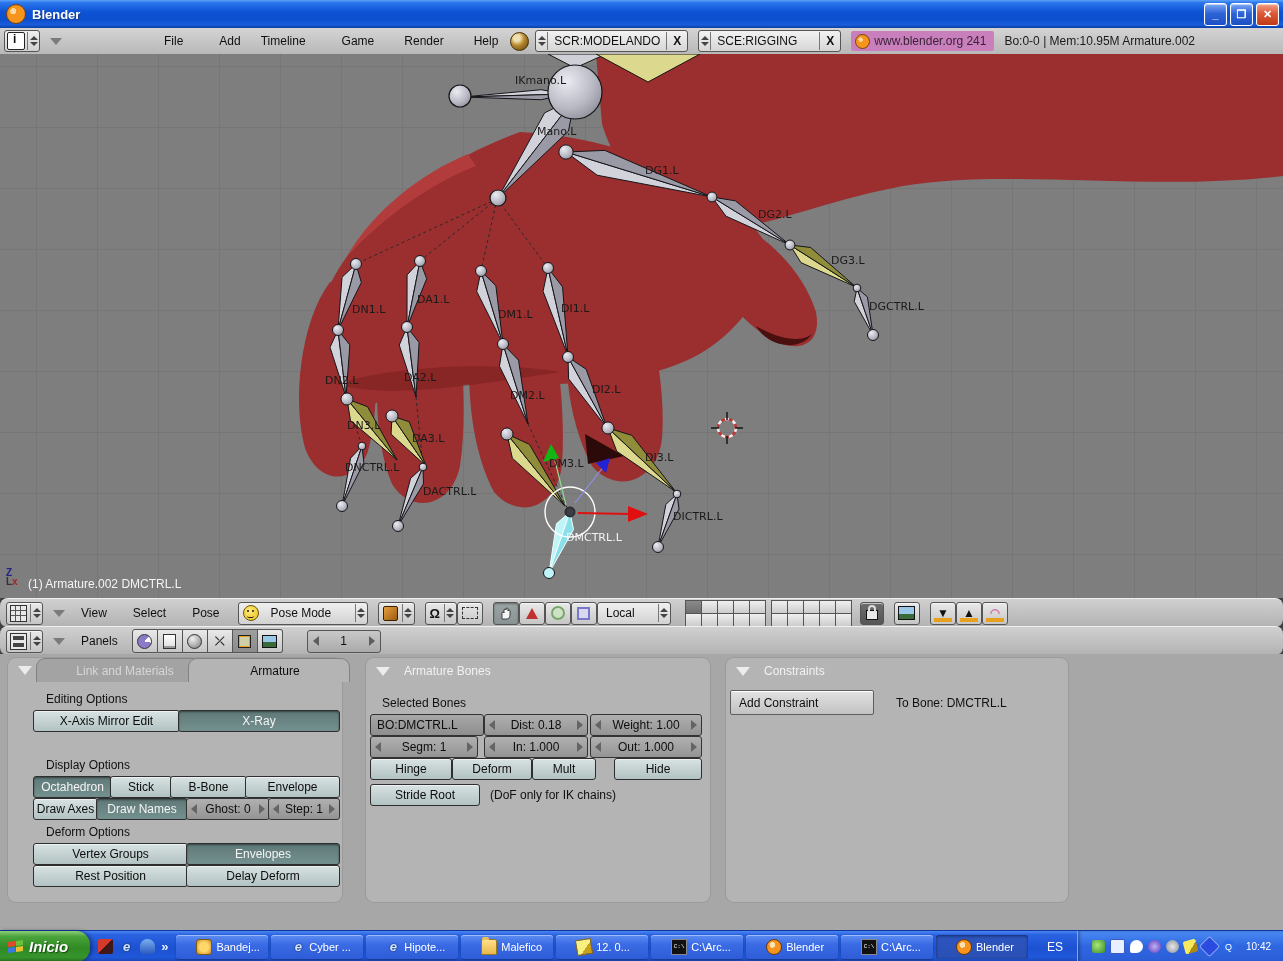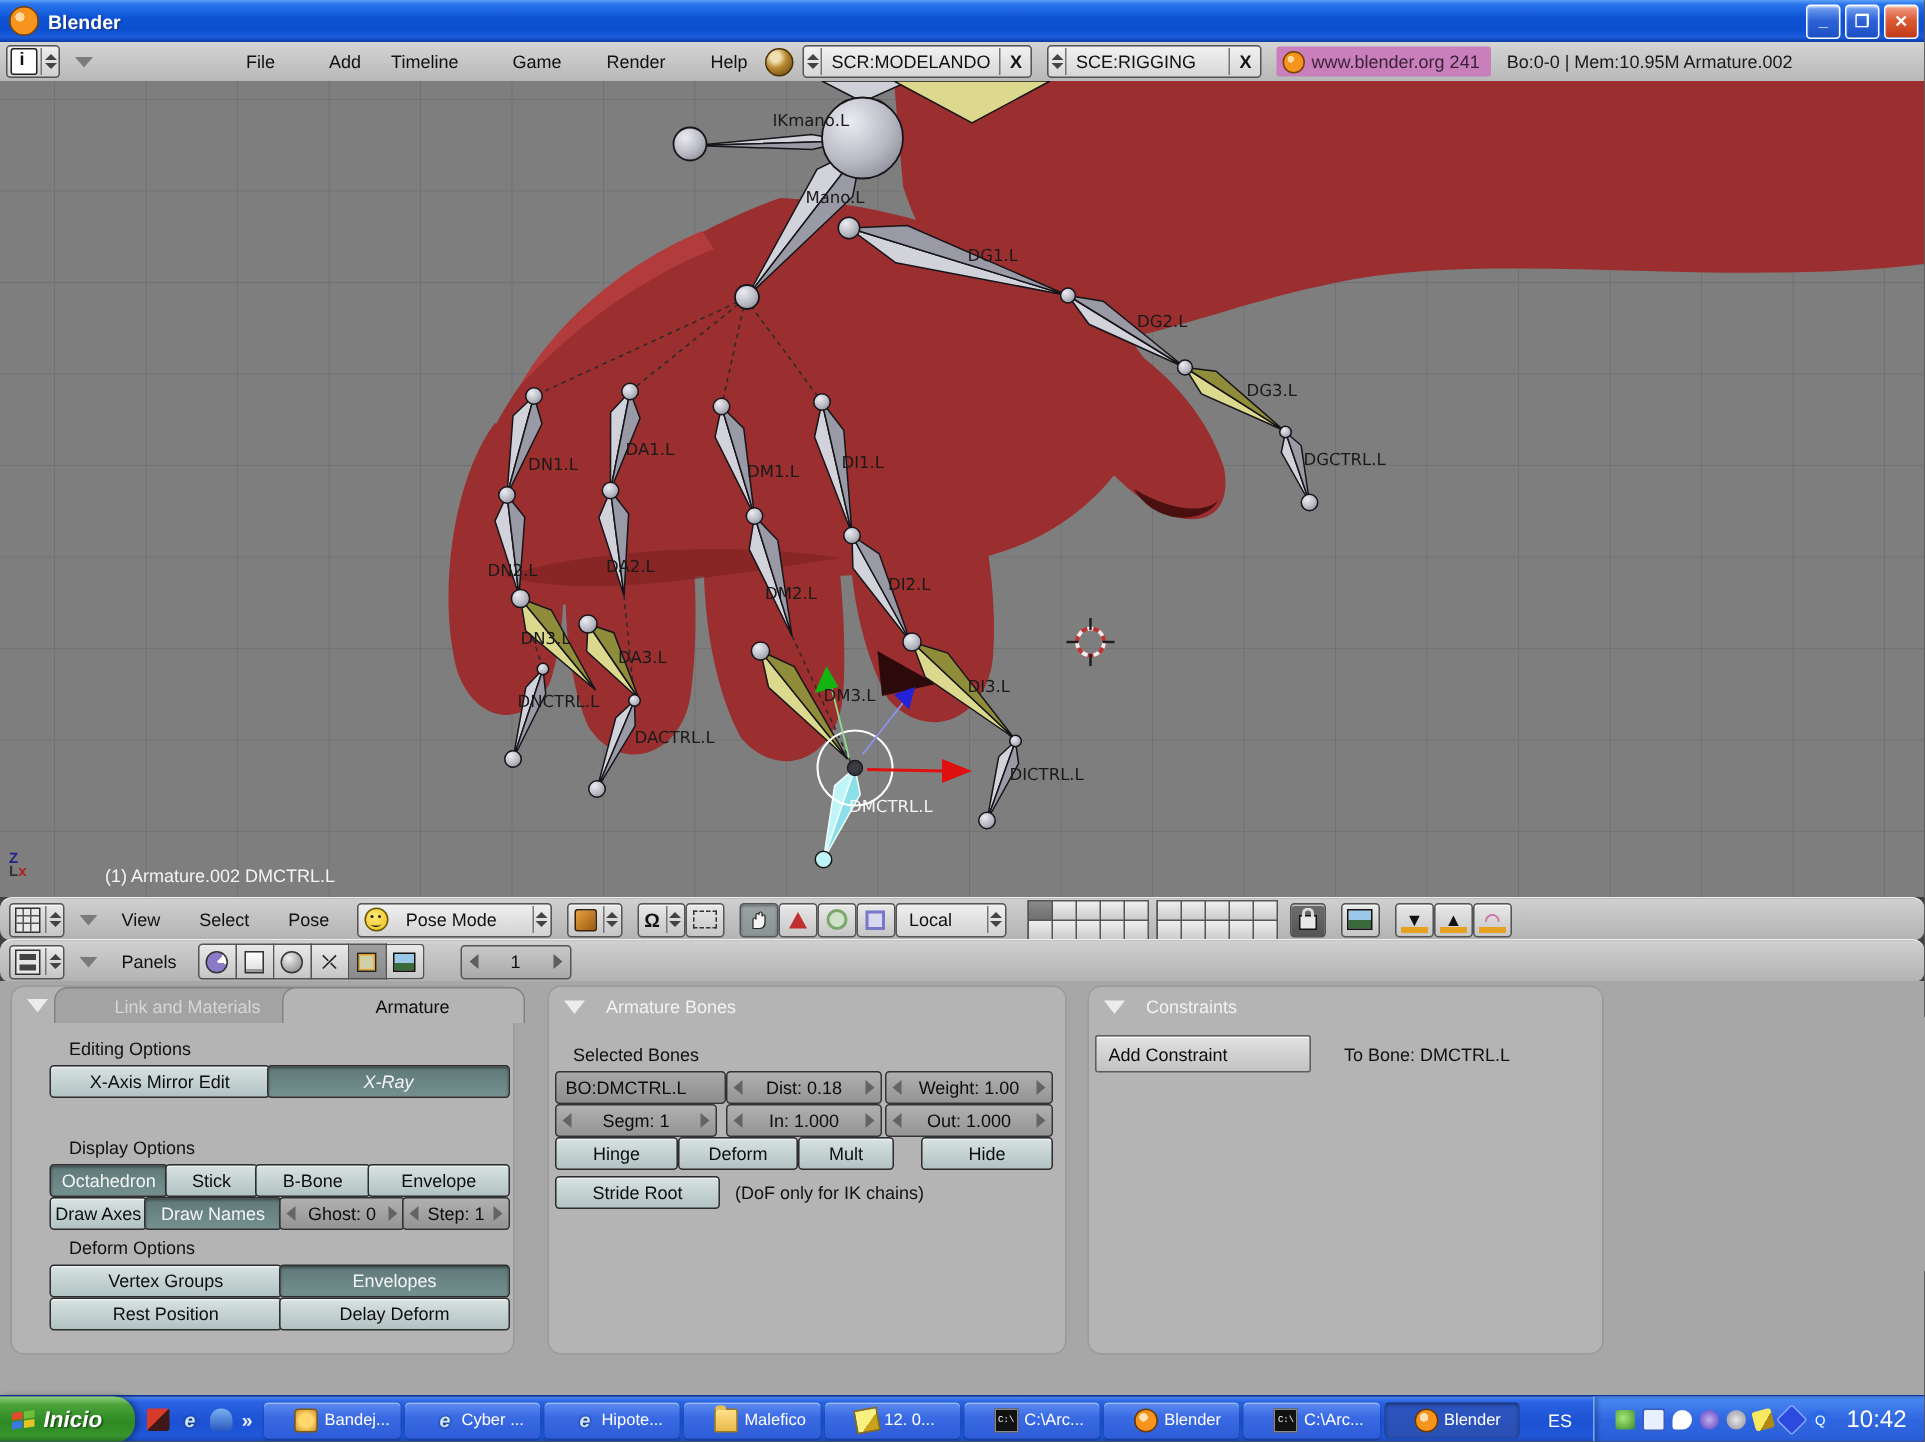--- a/index.html
+++ b/index.html
@@ -30,21 +30,21 @@
   .globe{width:17px;height:17px;border-radius:50%;margin:0 6px;border:1px solid #4a3000;
     background:radial-gradient(circle at 35% 30%,#f0e0b0 0 20%,#b98a30 45%,#5a3c10 100%);}
   .selector{display:flex;align-items:center;height:20px;border:1px solid #555;border-radius:3px;background:linear-gradient(#f2f2f2,#d6d6d6);margin-right:10px;}
   .selector .val{padding:0 6px;min-width:96px;}
   .selector .xb{width:20px;height:18px;border-left:1px solid #777;display:flex;align-items:center;justify-content:center;font-weight:bold;font-size:12px;color:#111;}
   .orglink{display:flex;align-items:center;height:20px;background:#c97fbc;border-radius:2px;padding:0 8px 0 4px;color:#3a2338;margin-right:10px;}
   .orglink .blogo{width:13px;height:13px;margin:0 4px 0 0;}
   .stats{color:#1a1a1a;}
   
   .viewport{position:absolute;top:54px;left:0;width:1283px;height:544px;background:#7e7e7e;}
-  .vp-info{position:absolute;left:28px;top:523px;color:#f4f4f4;font-size:12px;margin-left:42px;}
+  .vp-info{position:absolute;left:28px;top:523px;color:#f4f4f4;font-size:12px;}
   .axis{position:absolute;left:6px;top:514px;font-size:10px;font-weight:bold;line-height:9px;}
   .axis .z{color:#22228a;}
   .axis .l{color:#333;}
   .axis .x{color:#a22;}
   
   .bheader{position:absolute;left:0;right:0;height:28px;background:linear-gradient(#d0d0d0,#b2b2b2);
     border-top:1px solid #efefef;border-bottom:1px solid #4c4c4c;display:flex;align-items:center;font-size:12px;color:#101010;border-radius:8px;}
   .hbtn{display:flex;align-items:center;justify-content:center;height:21px;border:1px solid #555;border-radius:3px;
     background:linear-gradient(#e9e9e9,#c6c6c6);box-shadow:inset 0 1px 0 rgba(255,255,255,.6);}
   .hbtn.on{background:linear-gradient(#9aa4a4,#8a9494);box-shadow:inset 0 1px 2px rgba(0,0,0,.35);}
@@ -139,21 +139,21 @@
   .ti-folder{background:linear-gradient(#ffe08a,#e8b84a);border:1px solid #9a7a20;border-radius:2px 2px 1px 1px;position:relative;}
   .ti-folder::before{content:"";position:absolute;top:-3px;left:0;width:7px;height:3px;background:#e8c05a;border-radius:2px 2px 0 0;}
   .ti-note{background:linear-gradient(135deg,#f8f080 0 60%,#caa21a 60% 100%);transform:rotate(-10deg);border:1px solid #8a6a10;}
   .ti-cmd{background:#111;border:1px solid #888;color:#fff;font-size:6px;font-family:"Liberation Mono",monospace;}
   .ti-cmd::before{content:"C:\\";}
   .ti-blender{border-radius:50%;background:radial-gradient(circle at 38% 35%,#ffe0b0 0 22%,#f7941d 23% 75%,#b05c08 100%);border:1px solid #6a3a04;}
   .lang{margin-left:8px;color:#fff;font-size:12px;padding:2px 8px;}
   .tray{margin-left:6px;height:31px;display:flex;align-items:center;gap:5px;padding:0 12px 0 14px;
     background:linear-gradient(180deg,#4b8cf4,#2f66e0 50%,#2a5ed8);border-left:1px solid #7aa6f8;box-shadow:inset 2px 0 3px rgba(0,0,0,.25);}
   .tri{width:13px;height:13px;border-radius:2px;}
-  .clock{color:#fff;font-size:16px;margin-left:6px;}
+  .clock{color:#fff;font-size:10px;margin-left:6px;}
 </style>
 </head>
 <body>
 
 <div id="app">
 
   <div class="titlebar">
     <span class="blogo"></span>
     <span class="wtitle">Blender</span>
     <span class="winbtns">
@@ -552,21 +552,21 @@
   </div>
 
   <div class="bwbody">
 
     <div class="panel" style="left:8px;top:4px;width:334px;height:244px;">
       <span class="ptri" style="position:absolute;left:10px;top:8px;"></span>
       <span class="tab inactive" style="left:28px;width:152px;">Link and Materials</span>
       <span class="tab active" style="left:180px;width:148px;">Armature</span>
       <span class="slabel" style="left:38px;top:34px;">Editing Options</span>
       <span class="tbtn" style="left:25px;top:52px;width:145px;">X-Axis Mirror Edit</span>
-      <span class="tbtn on" style="left:170px;top:52px;width:160px;font-style:italic;">X-Ray</span>
+      <span class="tbtn on" style="left:170px;top:52px;width:160px;">X-Ray</span>
       <span class="slabel" style="left:38px;top:100px;">Display Options</span>
       <span class="tbtn on" style="left:25px;top:118px;width:77px;">Octahedron</span>
       <span class="tbtn" style="left:102px;top:118px;width:60px;">Stick</span>
       <span class="tbtn" style="left:162px;top:118px;width:75px;">B-Bone</span>
       <span class="tbtn" style="left:237px;top:118px;width:93px;">Envelope</span>
       <span class="tbtn" style="left:25px;top:140px;width:63px;">Draw Axes</span>
       <span class="tbtn on" style="left:88px;top:140px;width:90px;">Draw Names</span>
       <span class="nf" style="left:178px;top:140px;width:82px;">
         <span class="na nal"></span>
         <span class="nval">Ghost: 0</span>

